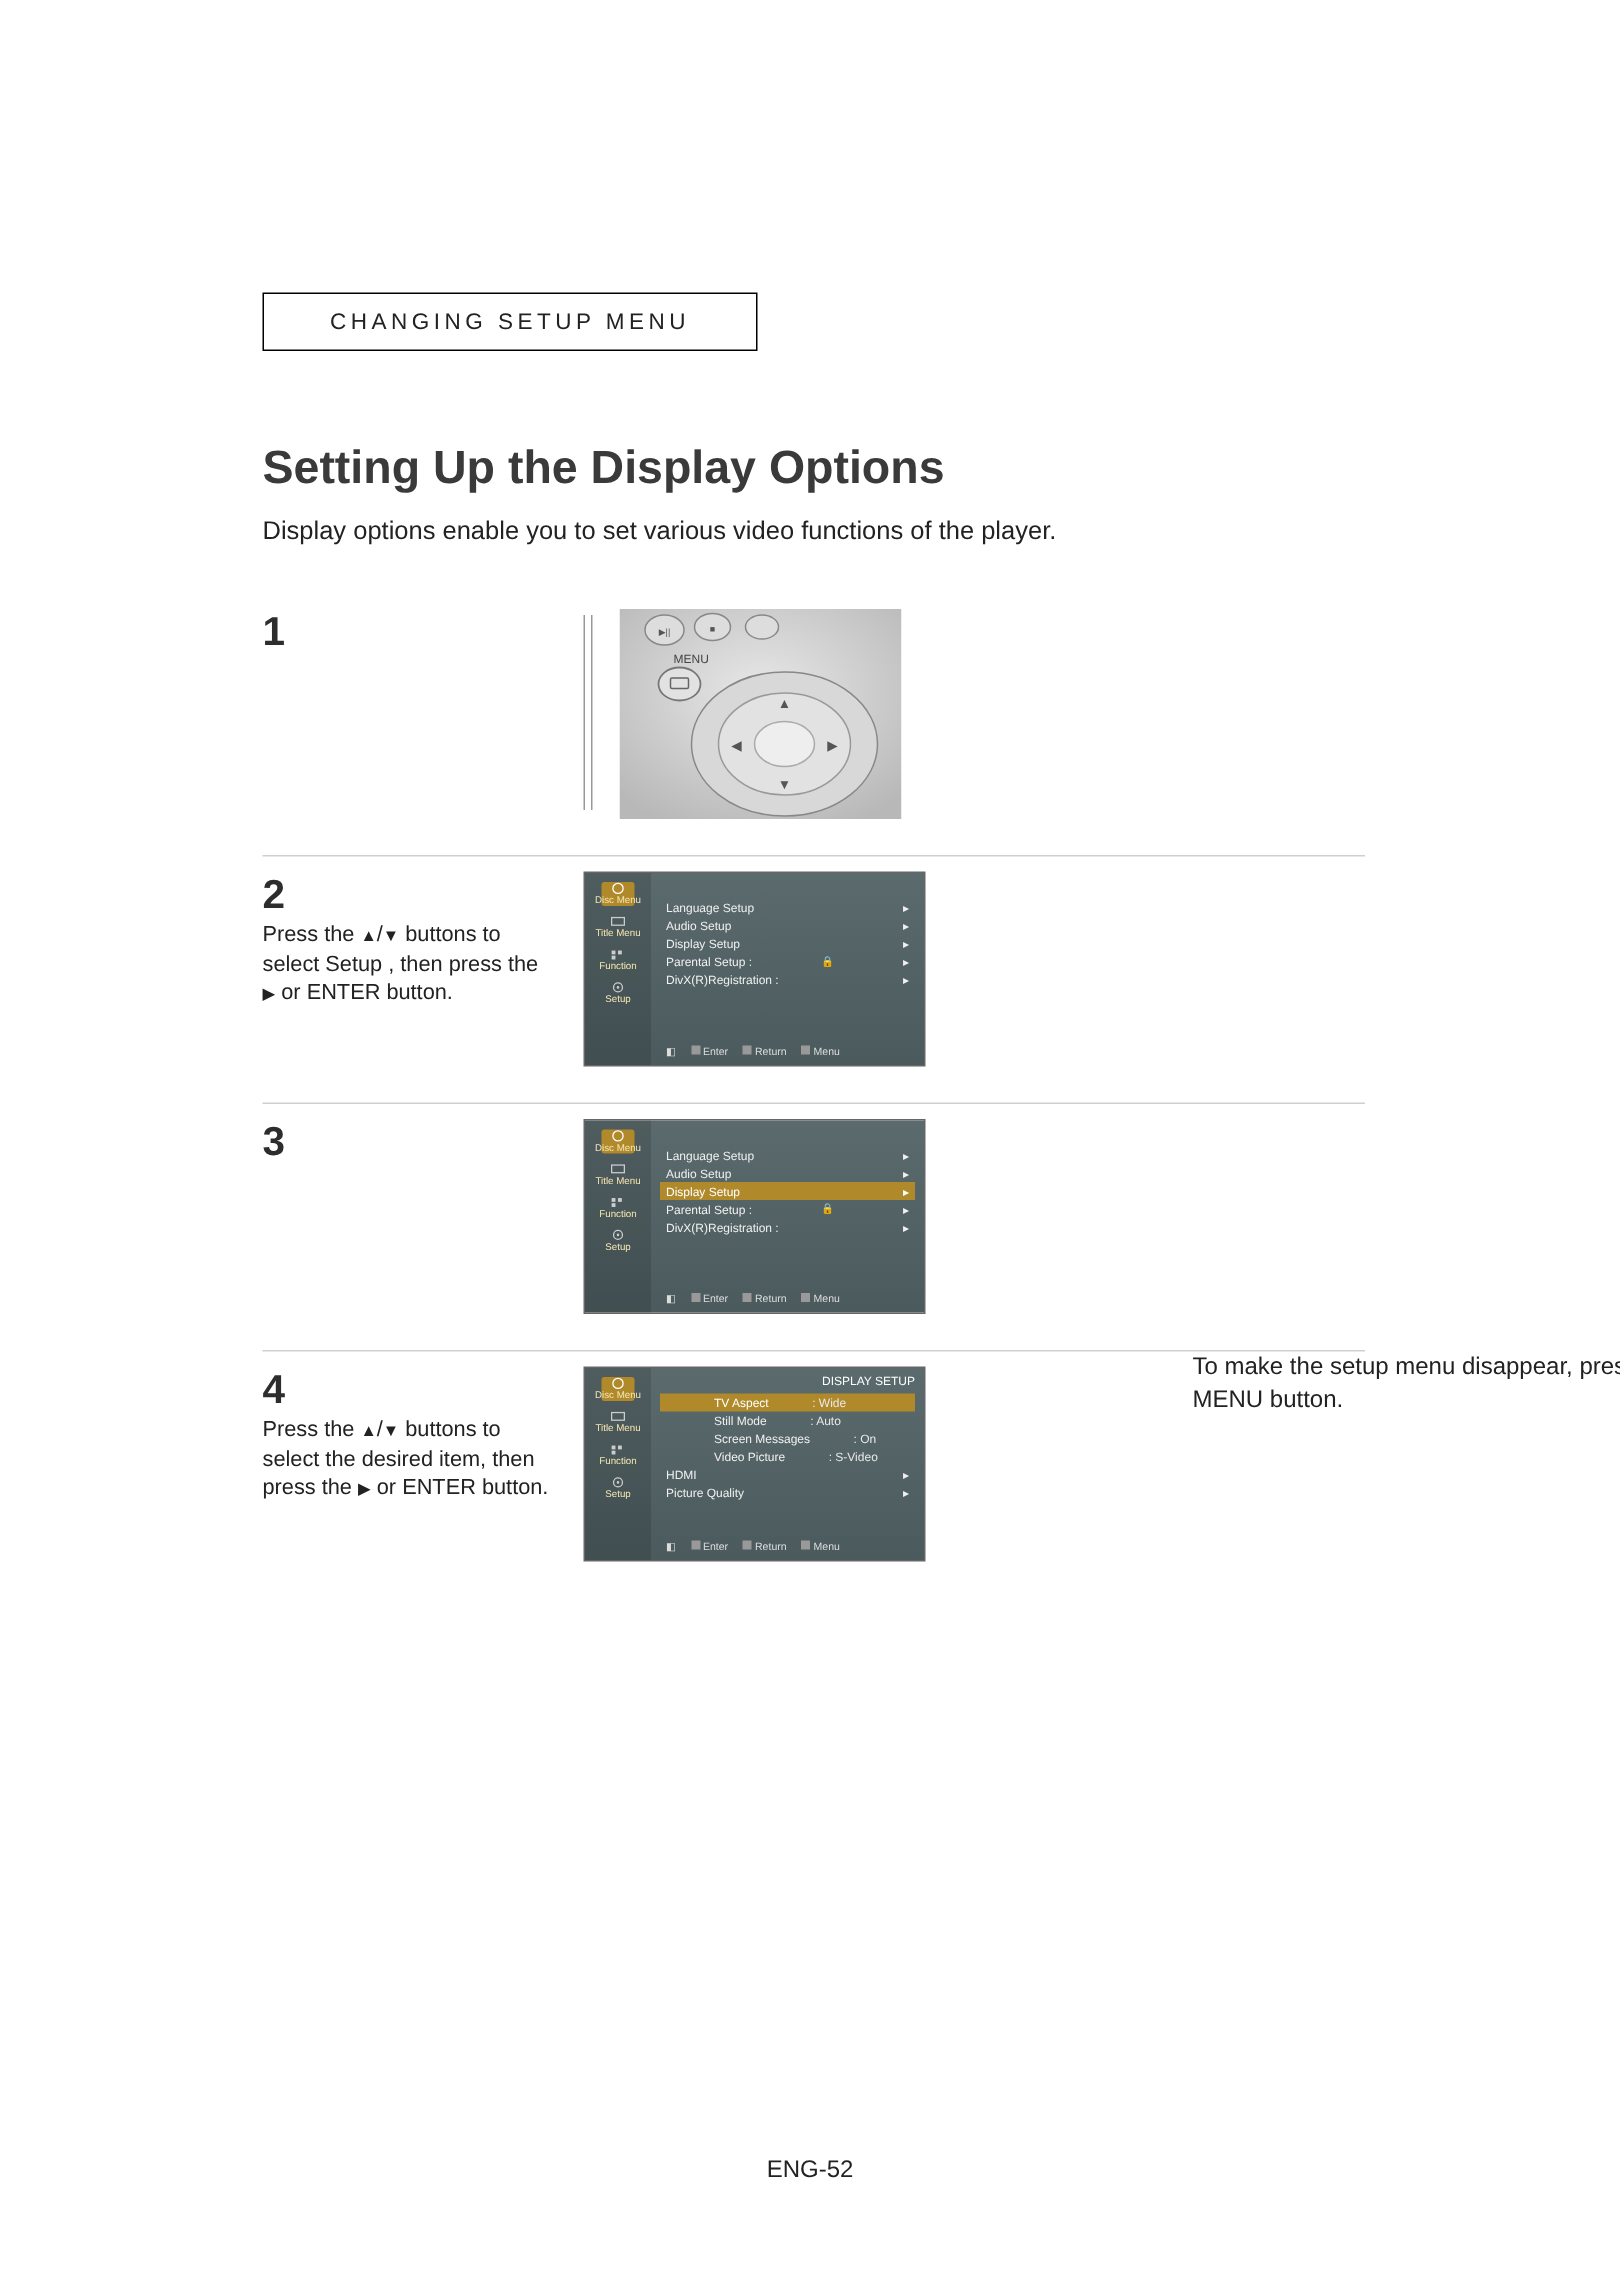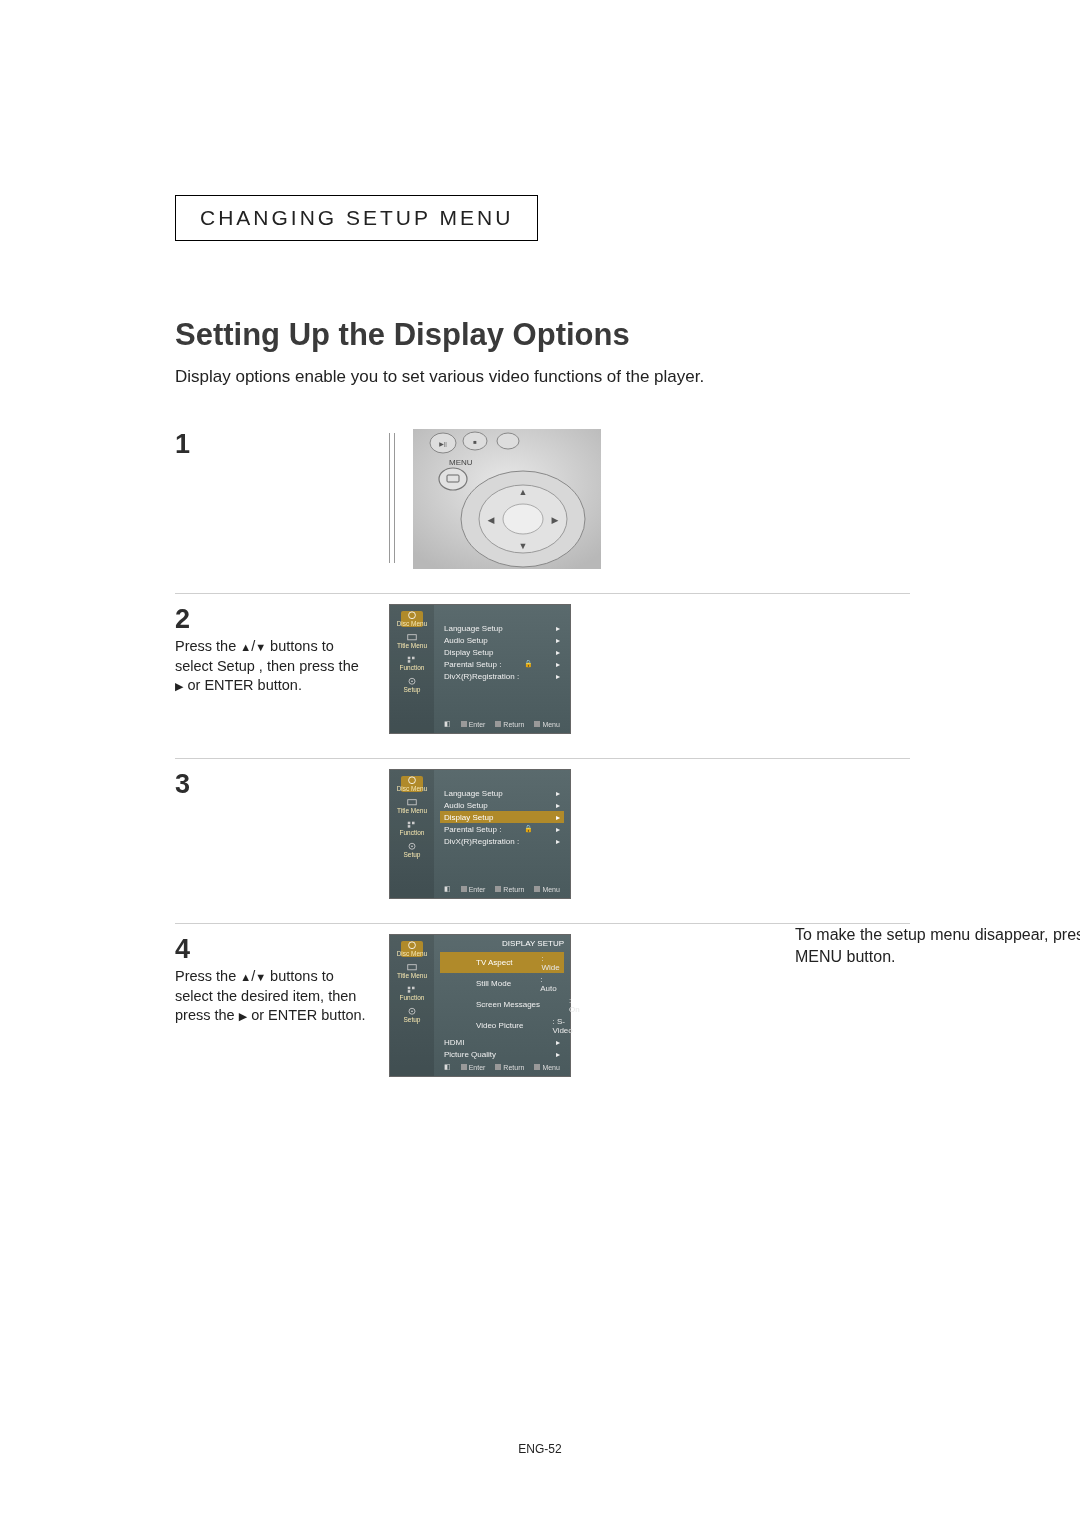--- a/index.html
+++ b/index.html
@@ -8,24 +8,24 @@
     font-family: Arial, Helvetica, sans-serif;
     color: #222;
     width: 1080px;
     height: 1528px;
     position: relative;
     padding: 195px 170px 0 175px;
   }
   .section-header {
     border: 1px solid #000;
     display: inline-block;
-    padding: 10px 24px;
-    font-size: 21px;
+    padding: 10px 44px;
+    font-size: 15px;
     letter-spacing: 3px;
-    margin-bottom: 76px;
+    margin-bottom: 60px;
     font-variant: small-caps;
   }
   .main-title {
     font-size: 31px;
     font-weight: 700;
     color: #3a3a3a;
     margin-bottom: 14px;
   }
   .intro-text {
     font-size: 17px;
@@ -66,21 +66,21 @@
     margin-top: 4px;
   }
   .remote {
     width: 188px;
     height: 140px;
     flex: none;
     position: relative;
   }
   .remote svg { width: 100%; height: 100%; }
   .osd {
-    width: 182px;
+    width: 228px;
     min-height: 130px;
     background: linear-gradient(#5a6a6d,#4a5a5d);
     border: 1px solid #666;
     flex: none;
     display: flex;
     font-size: 8px;
     color: #e8e8e8;
     position: relative;
   }
   .osd-sidebar {
@@ -139,21 +139,21 @@
     font-size: 16px;
     line-height: 1.35;
     color: #222;
   }
   .step4-wrap { position: relative; }
   .page-num {
     position: absolute;
     left: 0; right: 0;
     bottom: 72px;
     text-align: center;
-    font-size: 12px;
+    font-size: 16px;
     color: #222;
   }
   .tri-up::before { content:"▲"; font-size:11px; }
   .tri-dn::before { content:"▼"; font-size:11px; }
   .tri-rt::before { content:"▶"; font-size:11px; }
   .ic-label { font-size:6.5px; color:#f5e6b0; margin-top:1px; white-space:nowrap; }
   .lock-badge { font-size:7px; }
   .val { color:#e8e8e8; }
   .row-label { flex:none;margin-left:32px; }
   .row-val { flex:1; text-align:left; padding-left:6px;margin-left:23px; }

